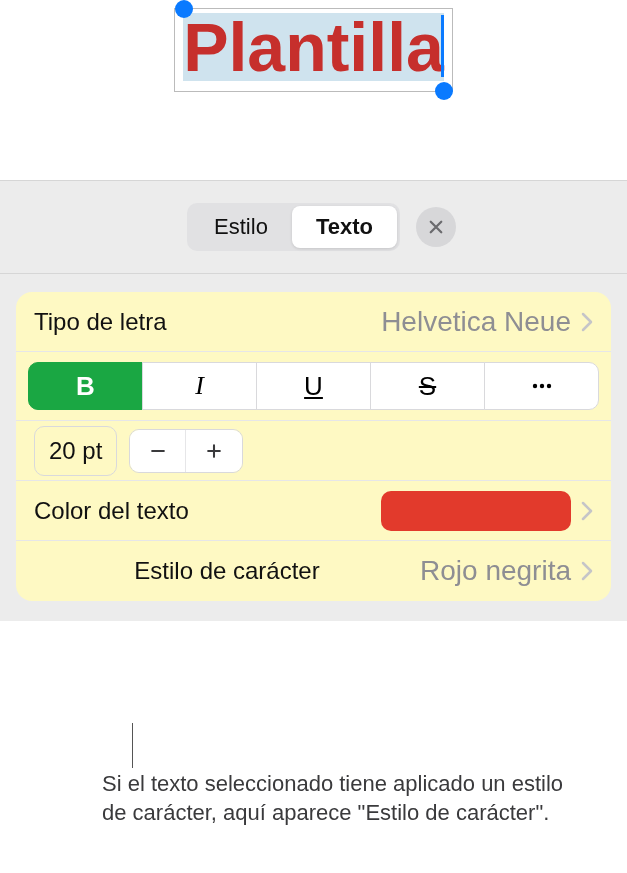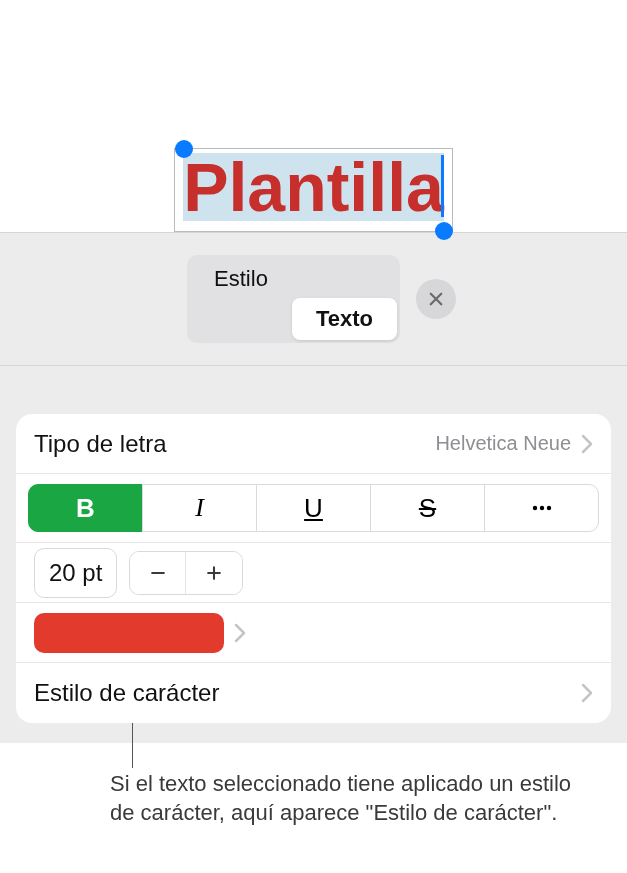--- a/index.html
+++ b/index.html
@@ -4,25 +4,25 @@
   <style>
     * { box-sizing: border-box; margin: 0; padding: 0; }
     body {
       font-family: -apple-system, BlinkMacSystemFont, "Helvetica Neue", sans-serif;
       background: #fff;
       width: 627px;
       height: 873px;
       position: relative;
     }
     .canvas-area {
-      height: 232px;
-      display: flex;
-      align-items: flex-end;
-      justify-content: center;
-      padding-top: 16px;
+      height: 180px;
+      display: flex;
+      align-items: flex-start;
+      justify-content: center;
+      padding-top: 8px;
     }
     .text-selection {
       position: relative;
       border: 1px solid #bbb;
       padding: 4px 8px 10px 8px;
     }
     .text-highlight {
       background: #cfe3ee;
       display: inline-block;
       line-height: 1;
@@ -74,62 +74,60 @@
       padding: 8px 24px;
       font-size: 22px;
       color: #111;
       border-radius: 8px;
       cursor: pointer;
     }
     .seg-item.active {
       background: #fff;
       font-weight: 600;
       box-shadow: 0 1px 3px rgba(0,0,0,0.12);
-      margin-top: 40px;
     }
     .close-btn {
       width: 40px;
       height: 40px;
       border-radius: 50%;
       background: #d7d7d9;
       display: flex;
       align-items: center;
       justify-content: center;
       cursor: pointer;
       color: #6b6b6e;
     }
     .close-btn svg { width: 18px; height: 18px; }
 
     .panel-body {
       background: #ececec;
       border-top: 1px solid #d6d6d6;
       padding: 18px 16px 20px 16px;
     }
     .card {
-      background: #ffffff;
+      background: #fef9c3;
       border-radius: 16px;
       overflow: hidden;
-      margin-top: 30px;
     }
     .row {
       display: flex;
       align-items: center;
       min-height: 60px;
       padding: 0 18px;
       border-bottom: 1px solid #e6e6e8;
       position: relative;
     }
-    .row:last-child { border-bottom: none; }
+    .row:last-child { border-bottom: none; text-align: center; }
     .row-label {
       font-size: 24px;
       color: #111;
       flex: 1;
     }
     .row-value {
-      font-size: 20px;
+      font-size: 28px;
       color: #8e8e93;
     }
     .chevron {
       color: #c5c5c8;
       margin-left: 10px;
       display: flex;
     }
     .chevron svg { width: 12px; height: 20px; }
 
     .style-btns {
@@ -200,21 +198,21 @@
     .callout-line {
       position: absolute;
       left: 132px;
       top: 723px;
       width: 1px;
       height: 45px;
       background: #555;
     }
     .callout {
       position: absolute;
-      left: 110px;
+      left: 102px;
       top: 770px;
       right: 40px;
       font-size: 22px;
       line-height: 1.3;
       color: #3a3a3c;
     }
   </style>
 </head>
 <body>
 
@@ -287,30 +285,32 @@
           </div>
           <div class="step-btn">
             <svg viewBox="0 0 24 24" width="20" height="20">
                 <path d="M12 5 V19 M5 12 H19" stroke="currentColor" stroke-width="2.5" stroke-linecap="round"></path>
               </svg>
           </div>
         </div>
       </div>
 
       <div class="row">
+        <div class="row-label">Color del texto</div>
         <div class="color-swatch"></div>
         <div class="chevron">
           <svg viewBox="0 0 12 20">
               <path d="M2 2 L10 10 L2 18" stroke="currentColor" stroke-width="2.5" fill="none" stroke-linecap="round" stroke-linejoin="round"></path>
             </svg>
         </div>
       </div>
 
       <div class="row">
         <div class="row-label">Estilo de carácter</div>
+        <div class="row-value">Rojo negrita</div>
         <div class="chevron">
           <svg viewBox="0 0 12 20">
               <path d="M2 2 L10 10 L2 18" stroke="currentColor" stroke-width="2.5" fill="none" stroke-linecap="round" stroke-linejoin="round"></path>
             </svg>
         </div>
       </div>
 
     </div>
   </div>
 </div>

